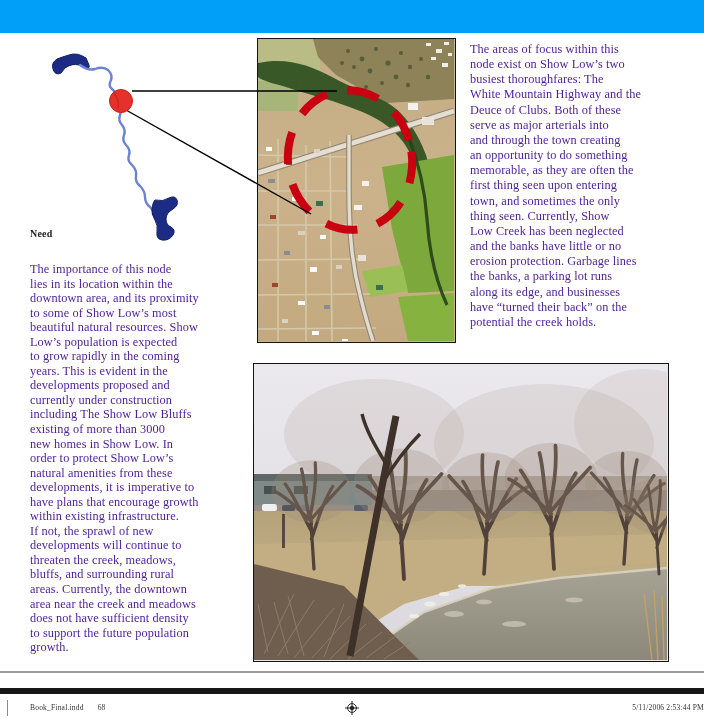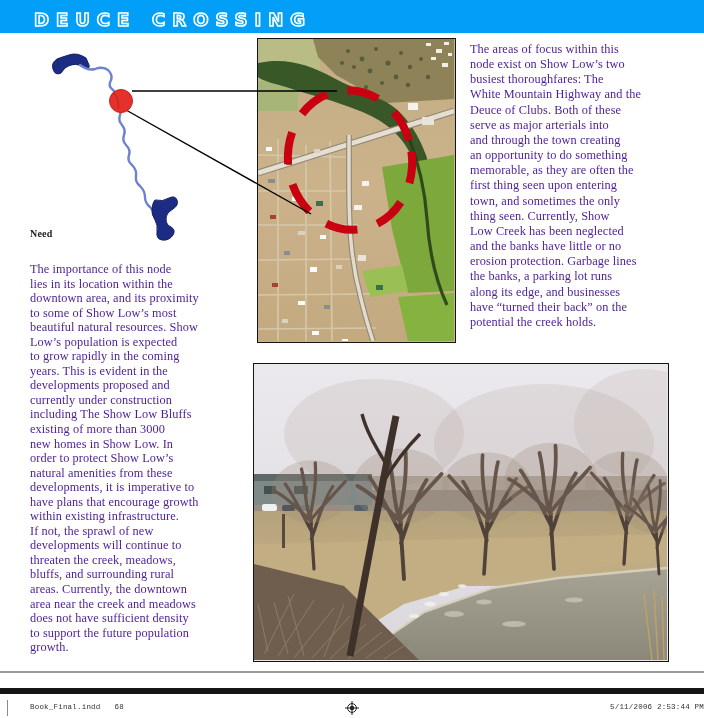--- a/index.html
+++ b/index.html
@@ -37,36 +37,35 @@
   .creek-photo{
     position:absolute;left:253px;top:363px;width:416px;height:299px;
     border:1.5px solid #141414;box-sizing:border-box;background:#e8e6ea;
   }
   .map-overlay{position:absolute;left:0;top:38px;width:470px;height:310px;z-index:6;pointer-events:none;}
   svg{display:block;}
   
   .rule-gray{position:absolute;left:0;top:671px;width:704px;height:2px;background:#9b9b9b;}
   .rule-black{position:absolute;left:0;top:688px;width:704px;height:6px;background:#161616;}
   .slug{
-    position:absolute;top:703px;font-family:Liberation Mono, monospace;
+    position:absolute;top:703px;font-family:Liberation Serif, serif;
     font-size:7.5px;color:#333;letter-spacing:0.2px;white-space:nowrap;
   }
   .slug-left{left:30px;}
   .slug-right{right:0;margin-left:19px;}
   .slug-page{margin-left:14px;}
   .crop-tick{position:absolute;left:7px;top:700px;width:1px;height:16px;background:#8a8a8a;}
   .reg-mark{position:absolute;left:345px;top:701px;width:14px;height:14px;}
 </style>
 </head>
 <body>
 
 <div class="page">
 
   <div class="banner"></div>
-  <div class="page-title">Deuce Crossing</div>
 
   <svg class="map-overlay" width="470" height="310" viewBox="0 0 470 310">
 
     <line x1="132" y1="53" x2="337" y2="53" stroke="#000" stroke-width="1.4"></line>
     <line x1="126" y1="72" x2="311" y2="176" stroke="#000" stroke-width="1.4"></line>
 
     <path d="M57,21 q-6,4 -4,10 q2,7 8,4 l4,-5 q7,-5 14,-3 l7,3 q4,1 3,-3 l-3,-7 q-9,-6 -17,-3 q-7,2 -12,4 z" fill="#1C2C85" stroke="#14205f" stroke-width="1"></path>
 
     <path d="M80,27 q8,6 15,4 q8,-3 13,1 q5,5 3,10 q-3,6 1,9 q5,4 3,9 q-2,5 2,8 q5,4 3,9 q-2,6 2,10 q4,5 2,10 q-2,6 2,10 q5,5 3,10 q-2,6 3,10 q5,5 4,11 q-1,6 4,10 q5,5 5,11 q0,6 5,10 q4,4 5,9" fill="none" stroke="#6D83D1" stroke-width="2.4" stroke-linecap="round"></path>
 

